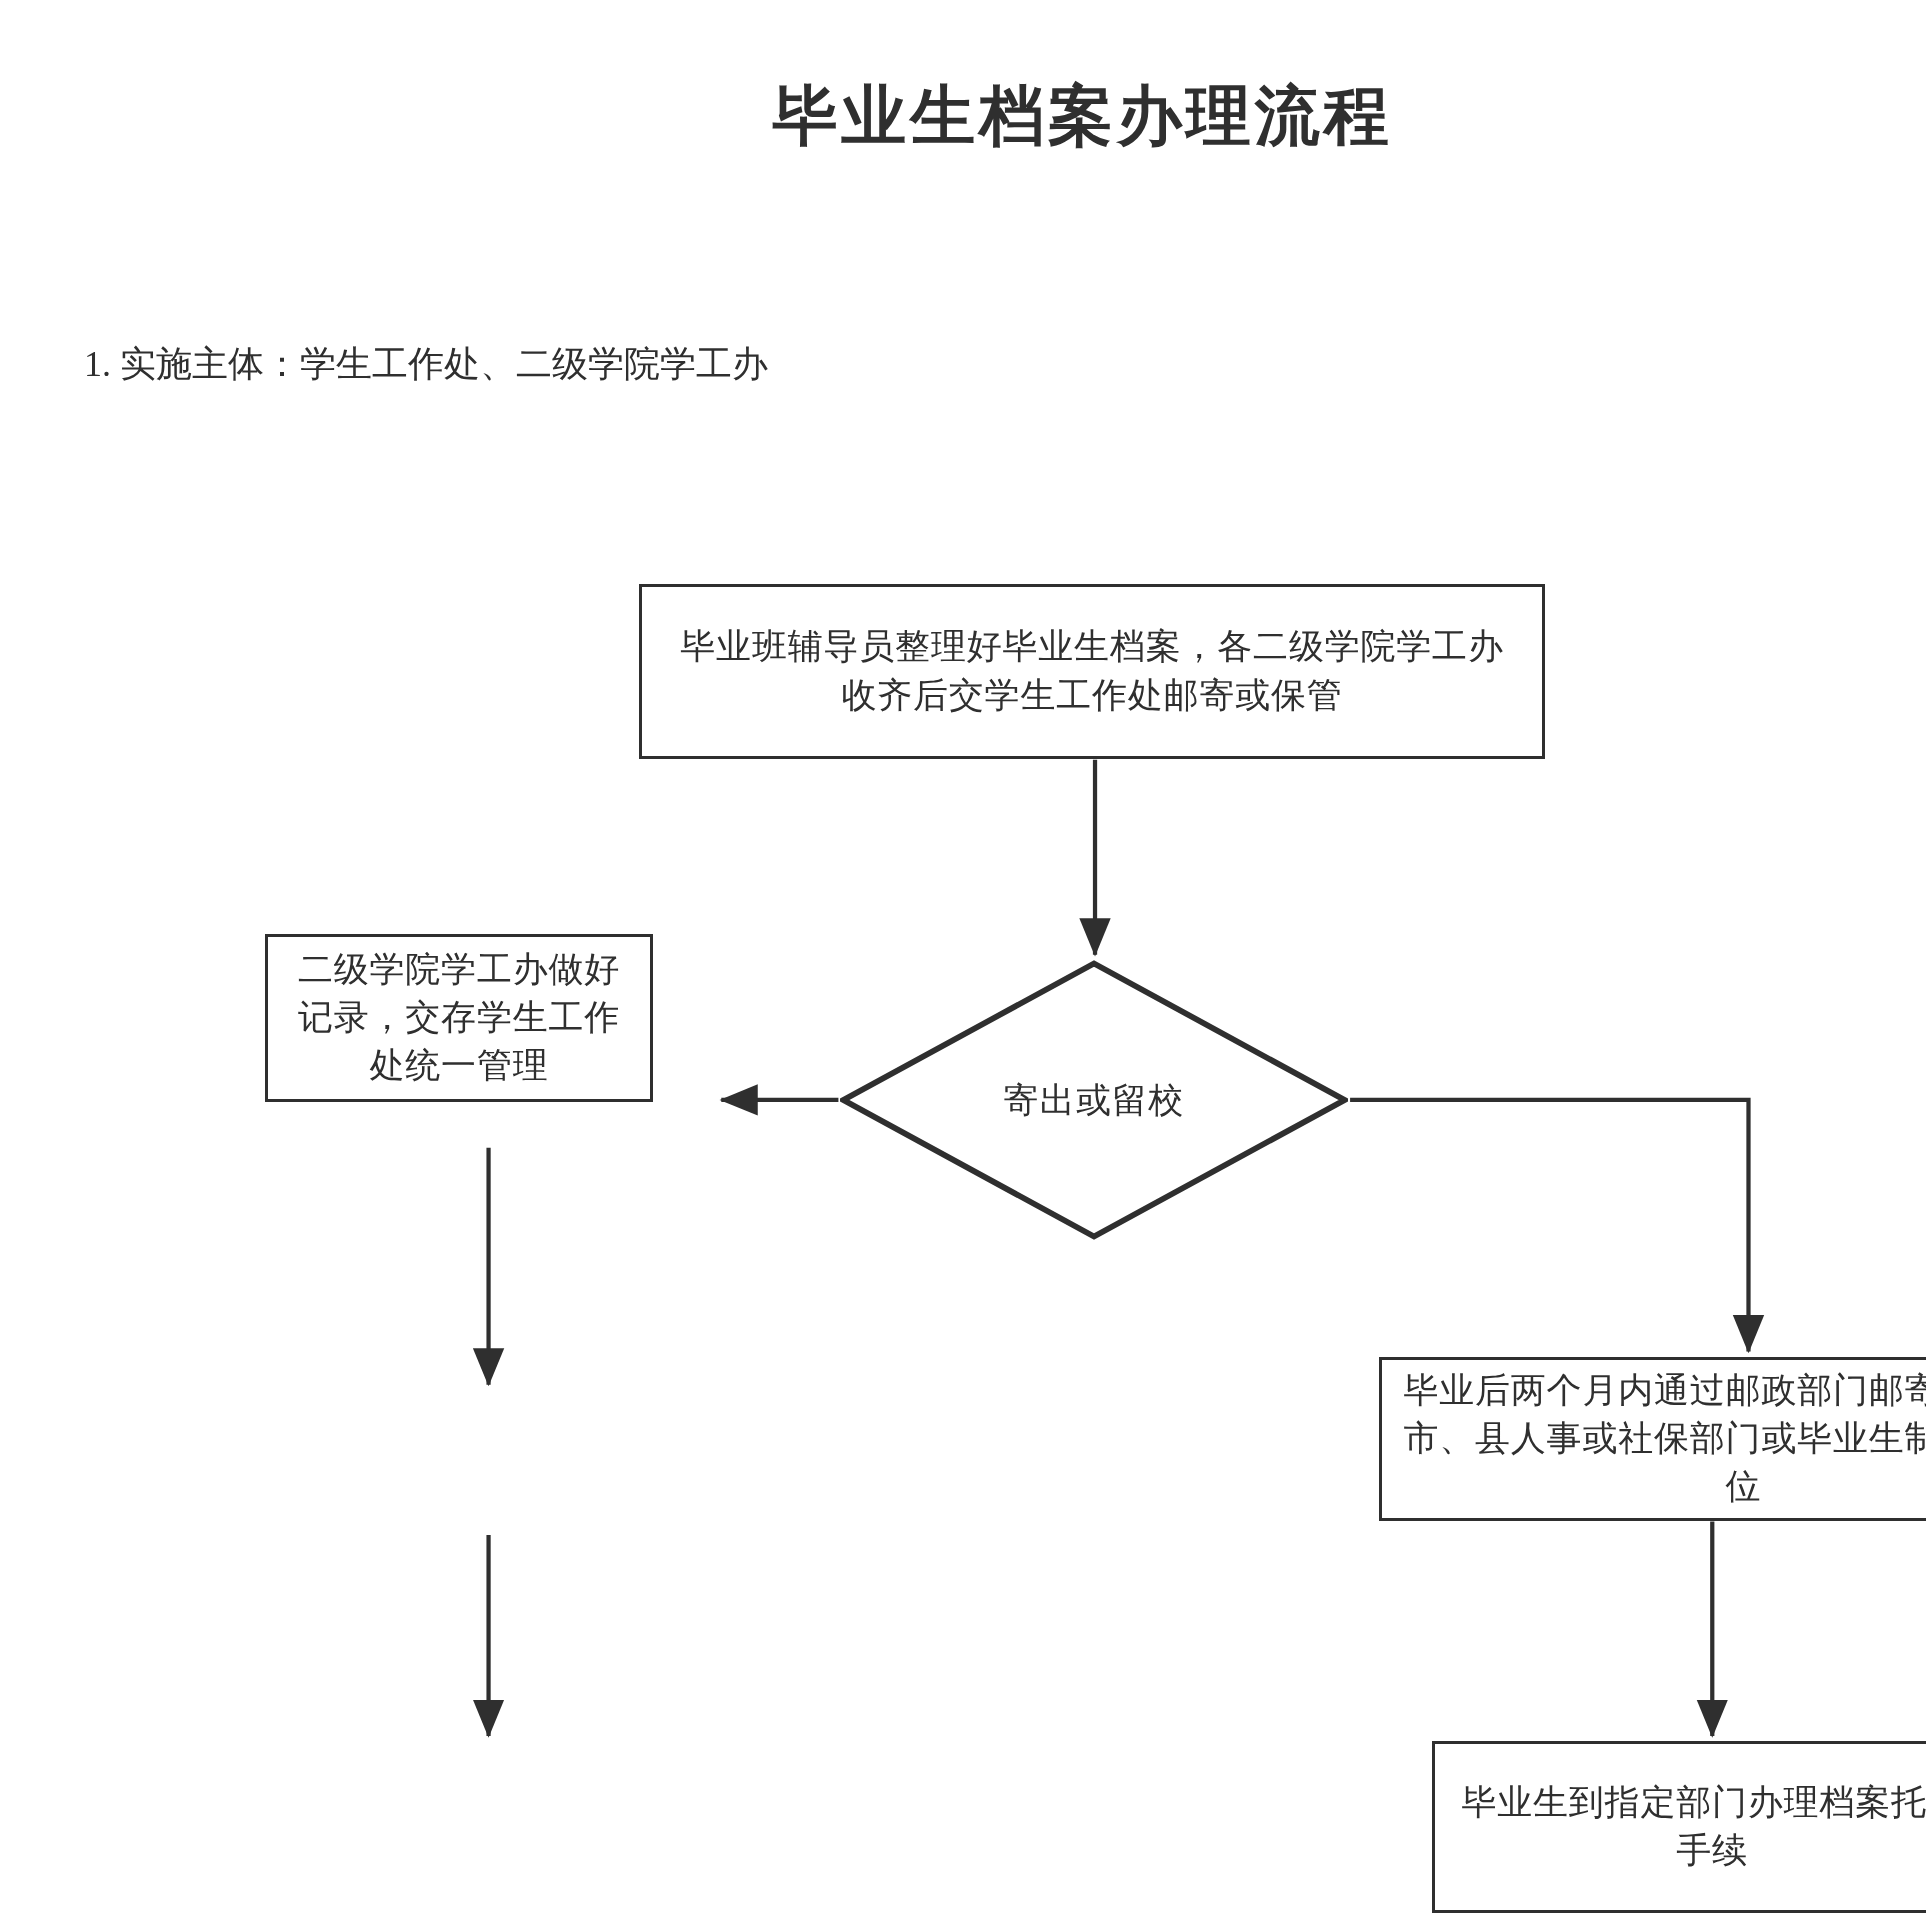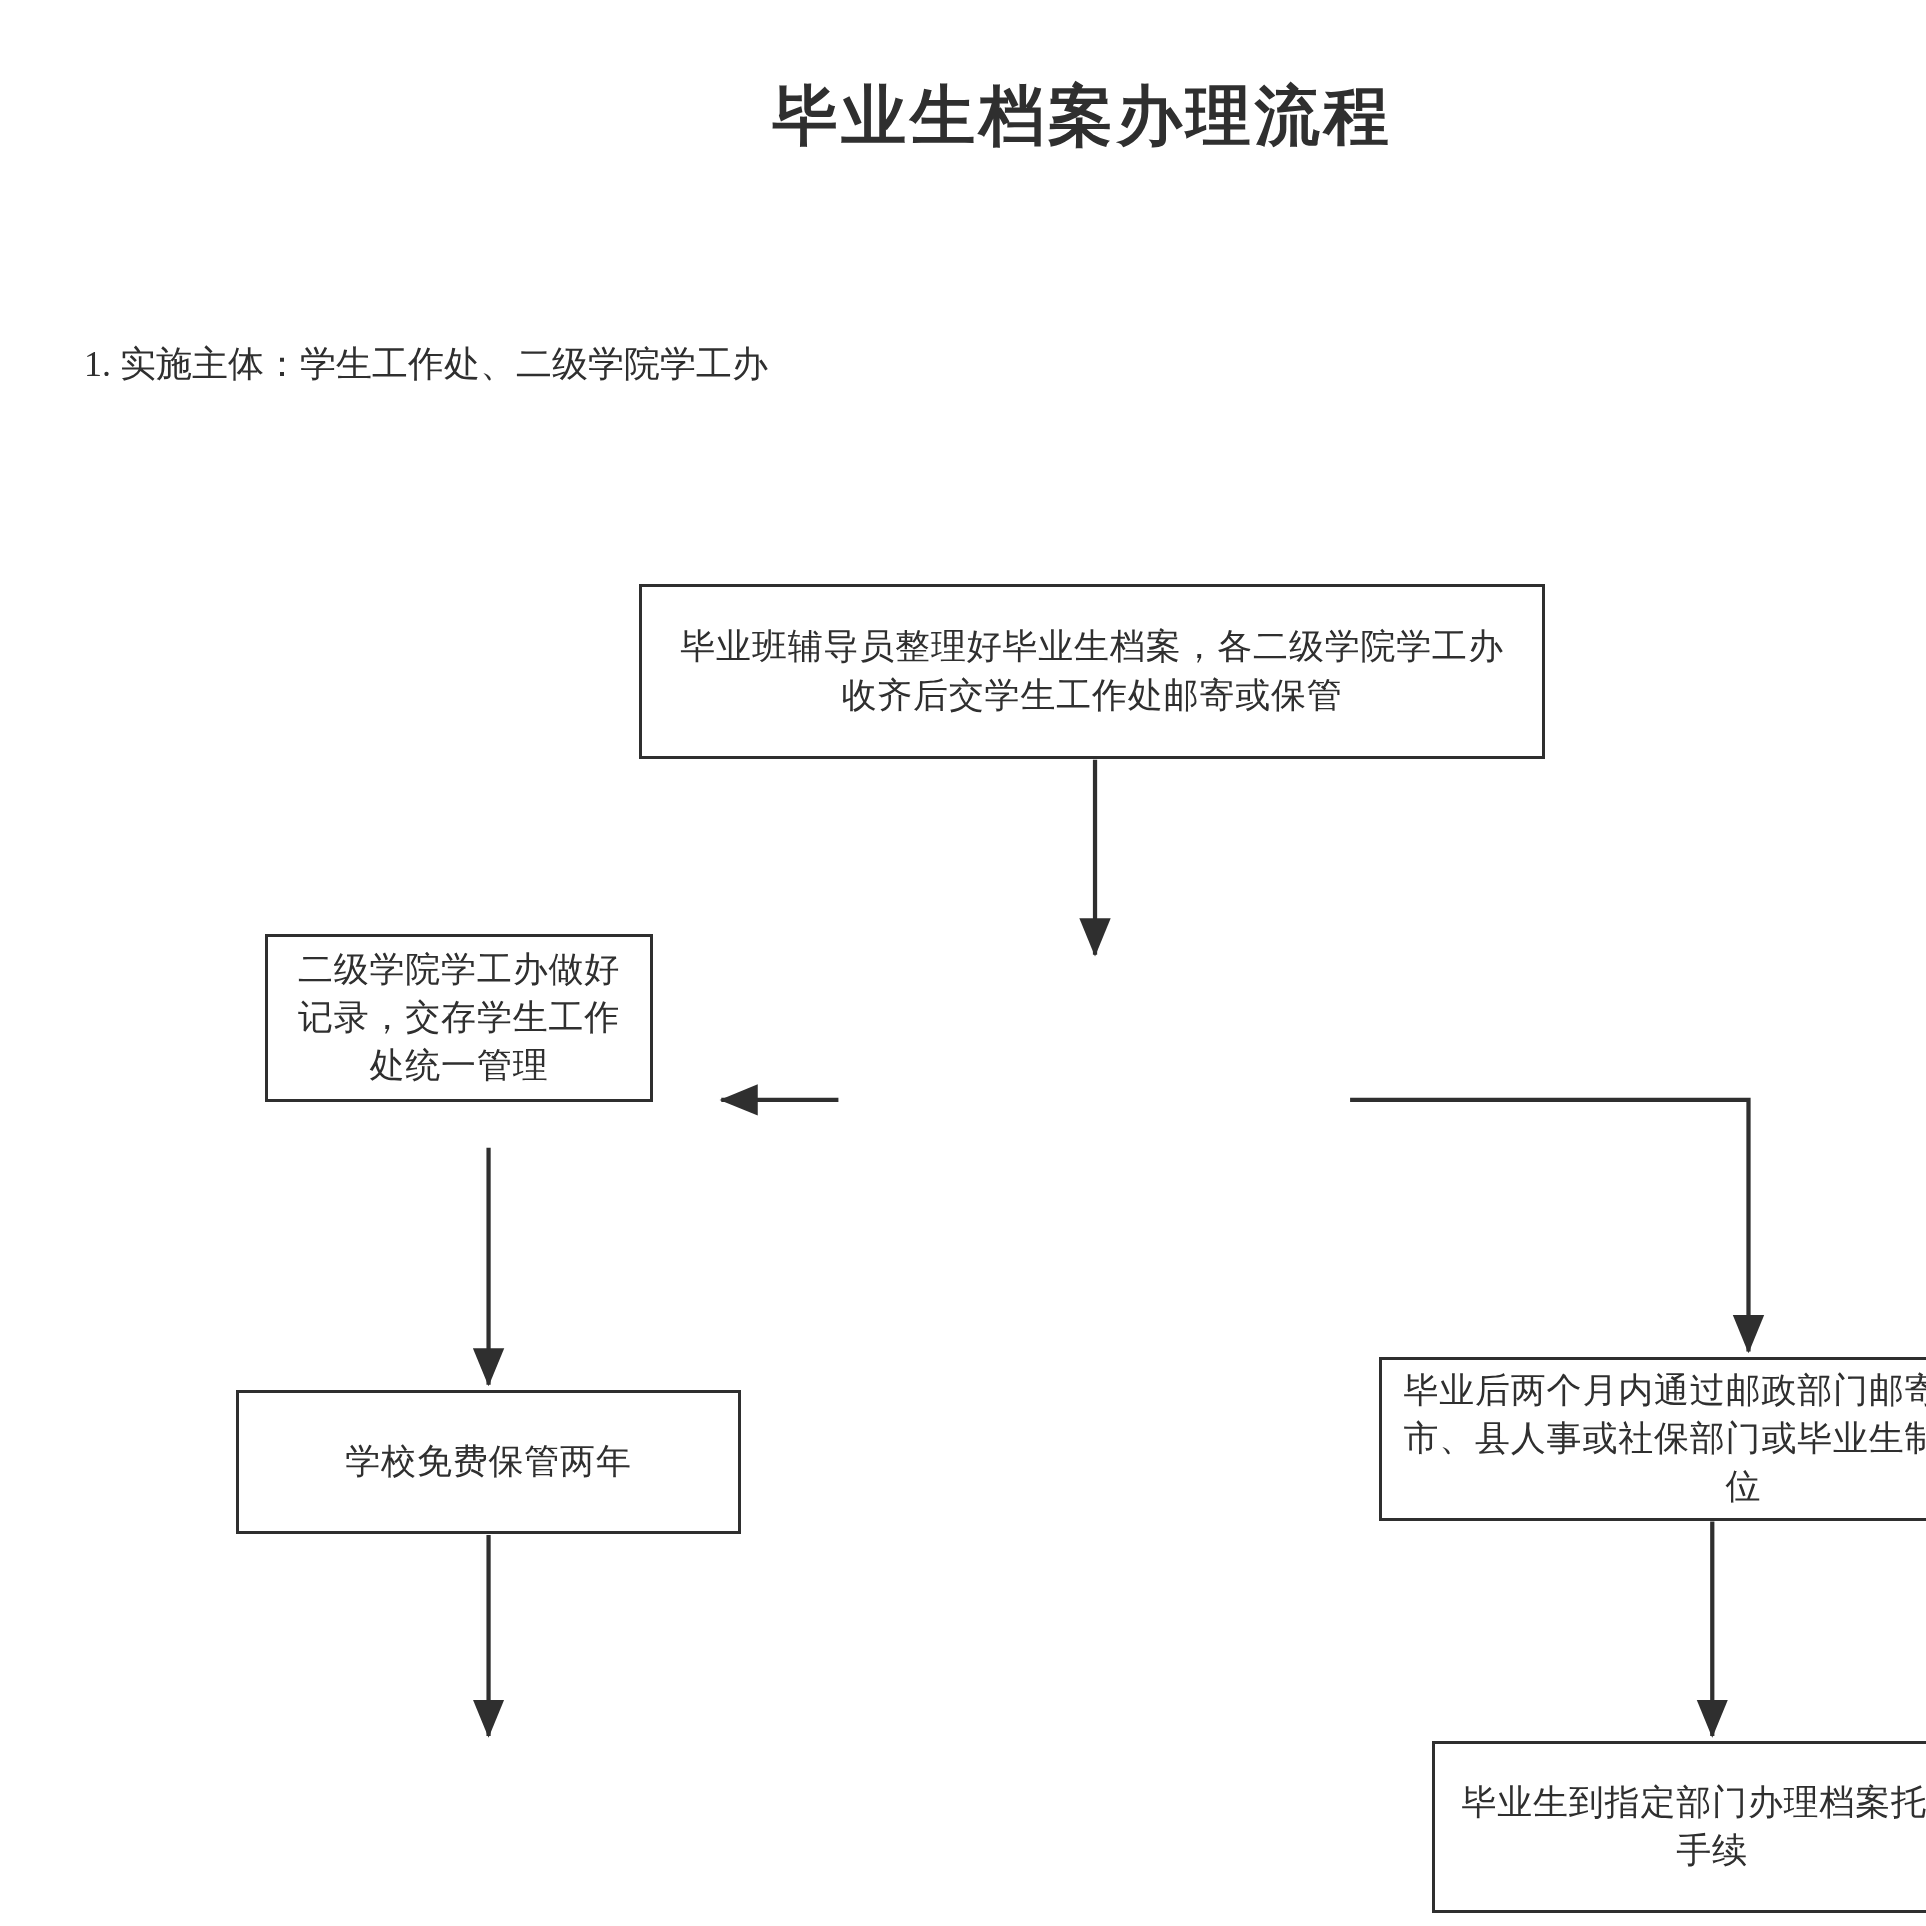--- a/index.html
+++ b/index.html
@@ -150,28 +150,31 @@
 
     <path d="M 1268,3984 L 1268,4506" stroke="#2f2f2f" stroke-width="11" fill="none" marker-end="url(#ah)"></path>
 
     <path d="M 4444,3949 L 4444,4506" stroke="#2f2f2f" stroke-width="11" fill="none" marker-end="url(#ah)"></path>
   </svg>
 
   <div class="node" id="node-top">
     <span class="txt">毕业班辅导员整理好毕业生档案，各二级学院学工办收齐后交学生工作处邮寄或保管</span>
   </div>
 
+  <div id="node-decision">
+    <svg class="diamond-svg" viewBox="0 0 1320 726" preserveAspectRatio="none">
+      <polygon points="660,9 1311,363 660,717 9,363" fill="#ffffff" stroke="#2f2f2f" stroke-width="15" stroke-linejoin="miter"></polygon>
+    </svg>
+    <div class="diamond-label">寄出或留校</div>
+  </div>
 
   <div class="node" id="node-left-record">
     <span class="txt">二级学院学工办做好记录，交存学生工作处统一管理</span>
   </div>
 
-  <div class="node" id="node-free-keep">
-    <span class="txt">学校免费保管两年</span>
-  </div>
 
 
   <div class="node" id="node-mail-out">
     <span class="txt">毕业后两个月内通过邮政部门邮寄回生源地市、县人事或社保部门或毕业生制定接收单位</span>
   </div>
 
   <div class="node" id="node-handover">
     <span class="txt">毕业生到指定部门办理档案托管手续</span>
   </div>
 

